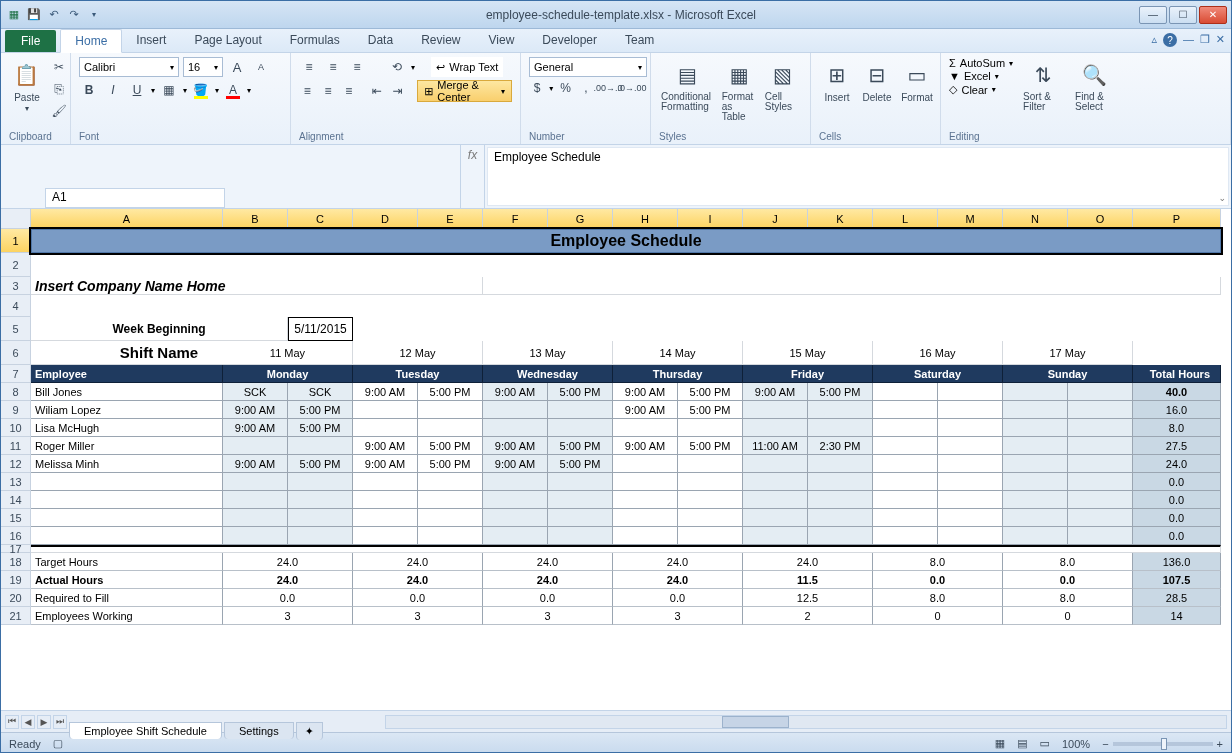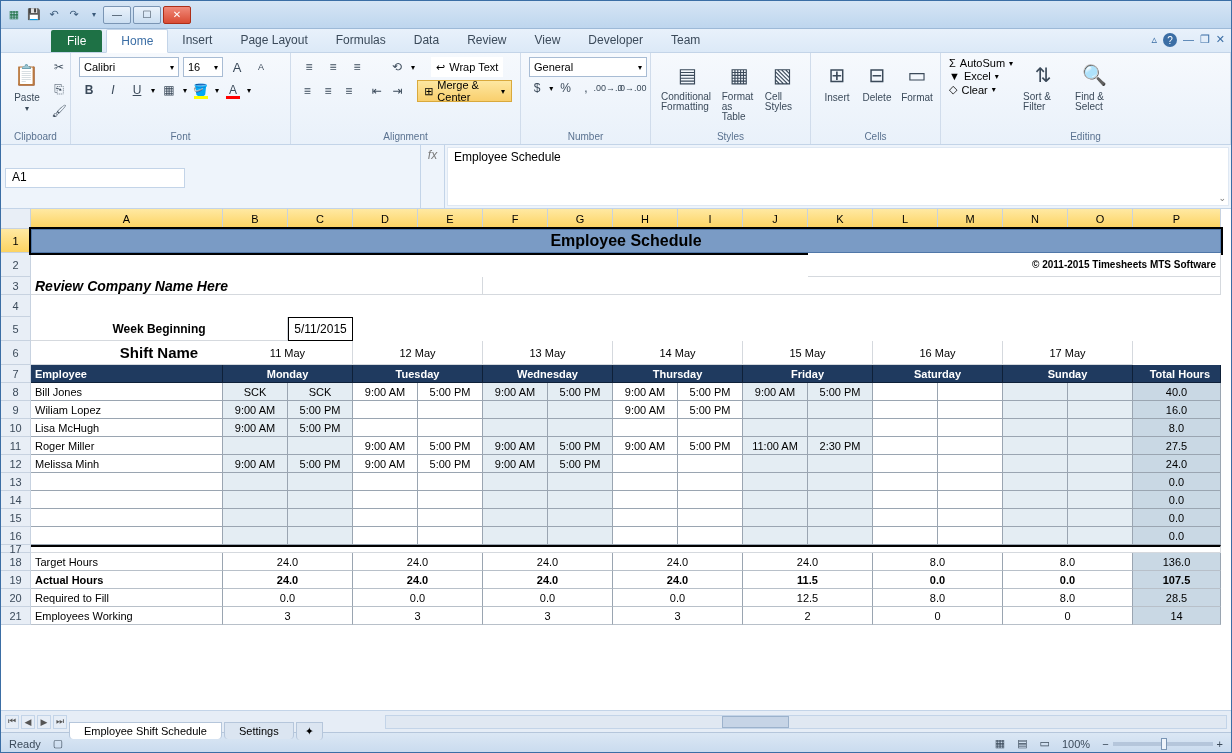--- a/index.html
+++ b/index.html
@@ -9,36 +9,36 @@
 .titlebar .qa { display: flex; gap: 2px; align-items: center; }
 .titlebar .qa-btn { width: 18px; height: 18px; display: flex; align-items: center; justify-content: center; font-size: 11px; color: #3b5a7a; }
 .titlebar .title { flex: 1; text-align: center; font-size: 12px; color: #3b4a5a; }
 .titlebar .win-controls { display: flex; gap: 2px; }
 .titlebar .win-btn { width: 28px; height: 18px; border: 1px solid #7a95b4; background: linear-gradient(#eaf2fb,#cbdef1); display: flex; align-items: center; justify-content: center; font-size: 10px; color: #3b4a5a; border-radius:2px;}
 .titlebar .win-btn.close { background: linear-gradient(#f08a7a,#d94b33); color: #fff; border-color:#ad2e18;}
 
 .tabbar { height: 24px; background: linear-gradient(#e8f1fb,#dce9f7); display: flex; align-items: flex-end; padding-left: 4px; border-bottom: 1px solid #c3d4e8; position:relative;}
 .tab { padding: 4px 14px; font-size: 12px; color: #3b4a5a; cursor: default; }
 .tab.file { background: #217346; color: #fff; border-radius:2px 2px 0 0; margin-right:4px; padding:4px 16px; }
-.tab.file { background:#1e7145;margin-left:46px;}
+.tab.file { background:#1e7145;}
 .tab.active { background: #fff; border: 1px solid #c3d4e8; border-bottom: 1px solid #fff; margin-bottom:-1px; color:#3b6ea5; border-radius:2px 2px 0 0;}
 .tabbar .help-area{position:absolute; right:6px; top:4px; display:flex; gap:6px; color:#3b6ea5; font-size:11px;}
 
 .ribbon { height: 92px; background: linear-gradient(#f6f9fd,#e9f1fa); border-bottom: 1px solid #c3d4e8; display: flex; }
 .group { border-right: 1px solid #d0dceb; padding: 4px 8px 2px 8px; display: flex; flex-direction: column; justify-content: space-between; }
-.group-label { text-align: center; font-size: 10px; color: #5a7290; padding-top: 2px; }
+.group-label { text-align: left; font-size: 10px; color: #5a7290; padding-top: 2px; }
 .row { display: flex; align-items: center; gap: 4px; }
 .big-btn { width: 44px; display:flex; flex-direction:column; align-items:center; gap:1px; font-size:10px; color:#3b4a5a; padding:2px;}
 .big-btn .ic{ width:32px; height:32px; display:flex; align-items:center; justify-content:center; font-size:20px; }
 .sel { border:1px solid #a8bcd4; background:#fff; height:20px; font-size:11px; padding:0 4px; display:flex; align-items:center; gap:4px;}
 .btn-s { width:20px; height:20px; border:1px solid transparent; display:flex; align-items:center; justify-content:center; font-size:12px; color:#3b4a5a; }
 .merge-active{ background:linear-gradient(#fde7a1,#f9cf6d); border:1px solid #d9a93c; padding:1px 6px; display:flex; align-items:center; gap:4px; font-size:11px; height:22px;}
 
 .fbar { height: 64px; border-bottom: 1px solid #c3d4e8; display: flex; background:#eef4fb;}
-.namebox { width: 420px; border-right:1px solid #c3d4e8; display:flex; align-items:center; }
+.namebox { width: 420px; border-right:1px solid #c3d4e8; display:flex; align-items:flex-end;margin-left:40px; }
 .namebox .nb-input{ background:#fff; height:20px; margin:2px 0 0 4px; font-size:12px; padding:1px 60px 1px 6px; border:1px solid #c3d4e8; flex:0 0 auto; width:180px;}
 .namebox .nb-label{ flex:1; display:flex; align-items:flex-start; justify-content:flex-end; padding:3px 6px 0 0; font-size:11px; color:#555;}
 .fbar .fx{ width:24px; display:flex; align-items:flex-start; justify-content:center; padding-top:3px; font-style:italic; color:#7a7a7a; border-right:1px solid #c3d4e8;}
 .fbar .fcontent{ flex:1; background:#fff; padding:2px 6px; font-size:12px; border:1px solid #dfe8f3; margin:2px; position:relative;}
 .fbar .chev{ position:absolute; right:2px; bottom:2px; font-size:9px; color:#777;}
 
 .sheet-wrap{ position:relative; height: calc(753px - 28px - 24px - 92px - 64px - 22px - 22px); overflow:hidden; display:flex;}
 .corner{ width:30px; height:20px; background:#e8eef6; border-right:1px solid #c7d2e0; border-bottom:1px solid #c7d2e0;}
 .colheads{ display:flex; position:absolute; left:30px; top:0; right:0; height:20px;}
 .colh{ background:#e8eef6; border-right:1px solid #c7d2e0; border-bottom:1px solid #c7d2e0; display:flex; align-items:center; justify-content:center; font-size:11px; color:#3b4a5a;}
@@ -85,20 +85,21 @@
 <body>
 
 <div class="titlebar">
   <div class="qa">
     <span class="qa-btn" style="color:#1e7145;">▦</span>
     <span class="qa-btn">💾</span>
     <span class="qa-btn">↶</span>
     <span class="qa-btn">↷</span>
     <span class="qa-btn" style="font-size:8px;">▾</span>
   </div>
+  <div class="title">employee-schedule-template.xlsx - Microsoft Excel</div>
   <div class="win-controls">
     <div class="win-btn">—</div>
     <div class="win-btn">☐</div>
     <div class="win-btn close">✕</div>
   </div>
 </div>
 
 <div class="tabbar">
   <div class="tab file">File</div>
   <div id="tabs-container" style="display:flex;">
@@ -328,23 +329,22 @@
       <div class="rowh" style="height: 18px;">15</div>
       <div class="rowh" style="height: 18px;">16</div>
       <div class="rowh" style="height: 8px;">17</div>
       <div class="rowh" style="height: 18px;">18</div>
       <div class="rowh" style="height: 18px;">19</div>
       <div class="rowh" style="height: 18px;">20</div>
       <div class="rowh" style="height: 18px;">21</div>
     </div>
   <div class="grid" id="grid">
       <div class="cell title-row" style="left: 0px; top: 0px; width: 1190px; height: 24px;;outline:2px solid #000;">Employee Schedule</div>
-      <div class="cell copyright" style="left: 777px; top: 24px; width: 413px; height: 24px;">© 2011-2015 Timesheets MTS Software</div>
       <div class="cell " style="left: 0px; top: 48px; width: 1190px; height: 18px;"></div>
-      <div class="cell company-name" style="left: 0px; top: 48px; width: 452px; height: 18px;">Review Company Name Here</div>
+      <div class="cell company-name" style="left: 0px; top: 48px; width: 452px; height: 18px;">Insert Company Name Home</div>
       <div class="cell wk-label" style="left: 0px; top: 88px; width: 257px; height: 24px;;justify-content:center;">Week Beginning</div>
       <div class="cell wk-date" style="left: 257px; top: 88px; width: 65px; height: 24px;;justify-content:center;">5/11/2015</div>
       <div class="cell shift-name" style="left: 0px; top: 112px; width: 257px; height: 24px;;justify-content:center;">Shift Name</div>
       <div class="cell date-hdr" style="left: 192px; top: 112px; width: 130px; height: 24px;">11 May</div>
       <div class="cell date-hdr" style="left: 322px; top: 112px; width: 130px; height: 24px;">12 May</div>
       <div class="cell date-hdr" style="left: 452px; top: 112px; width: 130px; height: 24px;">13 May</div>
       <div class="cell date-hdr" style="left: 582px; top: 112px; width: 130px; height: 24px;">14 May</div>
       <div class="cell date-hdr" style="left: 712px; top: 112px; width: 130px; height: 24px;">15 May</div>
       <div class="cell date-hdr" style="left: 842px; top: 112px; width: 130px; height: 24px;">16 May</div>
       <div class="cell date-hdr" style="left: 972px; top: 112px; width: 130px; height: 24px;">17 May</div>
@@ -365,21 +365,21 @@
       <div class="cell data-cell alt-col" style="left: 452px; top: 154px; width: 65px; height: 18px;">9:00 AM</div>
       <div class="cell data-cell alt-col" style="left: 517px; top: 154px; width: 65px; height: 18px;">5:00 PM</div>
       <div class="cell data-cell" style="left: 582px; top: 154px; width: 65px; height: 18px;">9:00 AM</div>
       <div class="cell data-cell" style="left: 647px; top: 154px; width: 65px; height: 18px;">5:00 PM</div>
       <div class="cell data-cell alt-col" style="left: 712px; top: 154px; width: 65px; height: 18px;">9:00 AM</div>
       <div class="cell data-cell alt-col" style="left: 777px; top: 154px; width: 65px; height: 18px;">5:00 PM</div>
       <div class="cell data-cell" style="left: 842px; top: 154px; width: 65px; height: 18px;"></div>
       <div class="cell data-cell" style="left: 907px; top: 154px; width: 65px; height: 18px;"></div>
       <div class="cell data-cell alt-col" style="left: 972px; top: 154px; width: 65px; height: 18px;"></div>
       <div class="cell data-cell alt-col" style="left: 1037px; top: 154px; width: 65px; height: 18px;"></div>
-      <div class="cell total-col" style="left: 1102px; top: 154px; width: 88px; height: 18px;">40.0</div>
+      <div class="cell total-col" style="left: 1102px; top: 154px; width: 88px; height: 18px; font-weight: bold;">40.0</div>
       <div class="cell name-cell" style="left: 0px; top: 172px; width: 192px; height: 18px;">Wiliam Lopez</div>
       <div class="cell data-cell alt-col" style="left: 192px; top: 172px; width: 65px; height: 18px;">9:00 AM</div>
       <div class="cell data-cell alt-col" style="left: 257px; top: 172px; width: 65px; height: 18px;">5:00 PM</div>
       <div class="cell data-cell" style="left: 322px; top: 172px; width: 65px; height: 18px;"></div>
       <div class="cell data-cell" style="left: 387px; top: 172px; width: 65px; height: 18px;"></div>
       <div class="cell data-cell alt-col" style="left: 452px; top: 172px; width: 65px; height: 18px;"></div>
       <div class="cell data-cell alt-col" style="left: 517px; top: 172px; width: 65px; height: 18px;"></div>
       <div class="cell data-cell" style="left: 582px; top: 172px; width: 65px; height: 18px;">9:00 AM</div>
       <div class="cell data-cell" style="left: 647px; top: 172px; width: 65px; height: 18px;">5:00 PM</div>
       <div class="cell data-cell alt-col" style="left: 712px; top: 172px; width: 65px; height: 18px;"></div>

